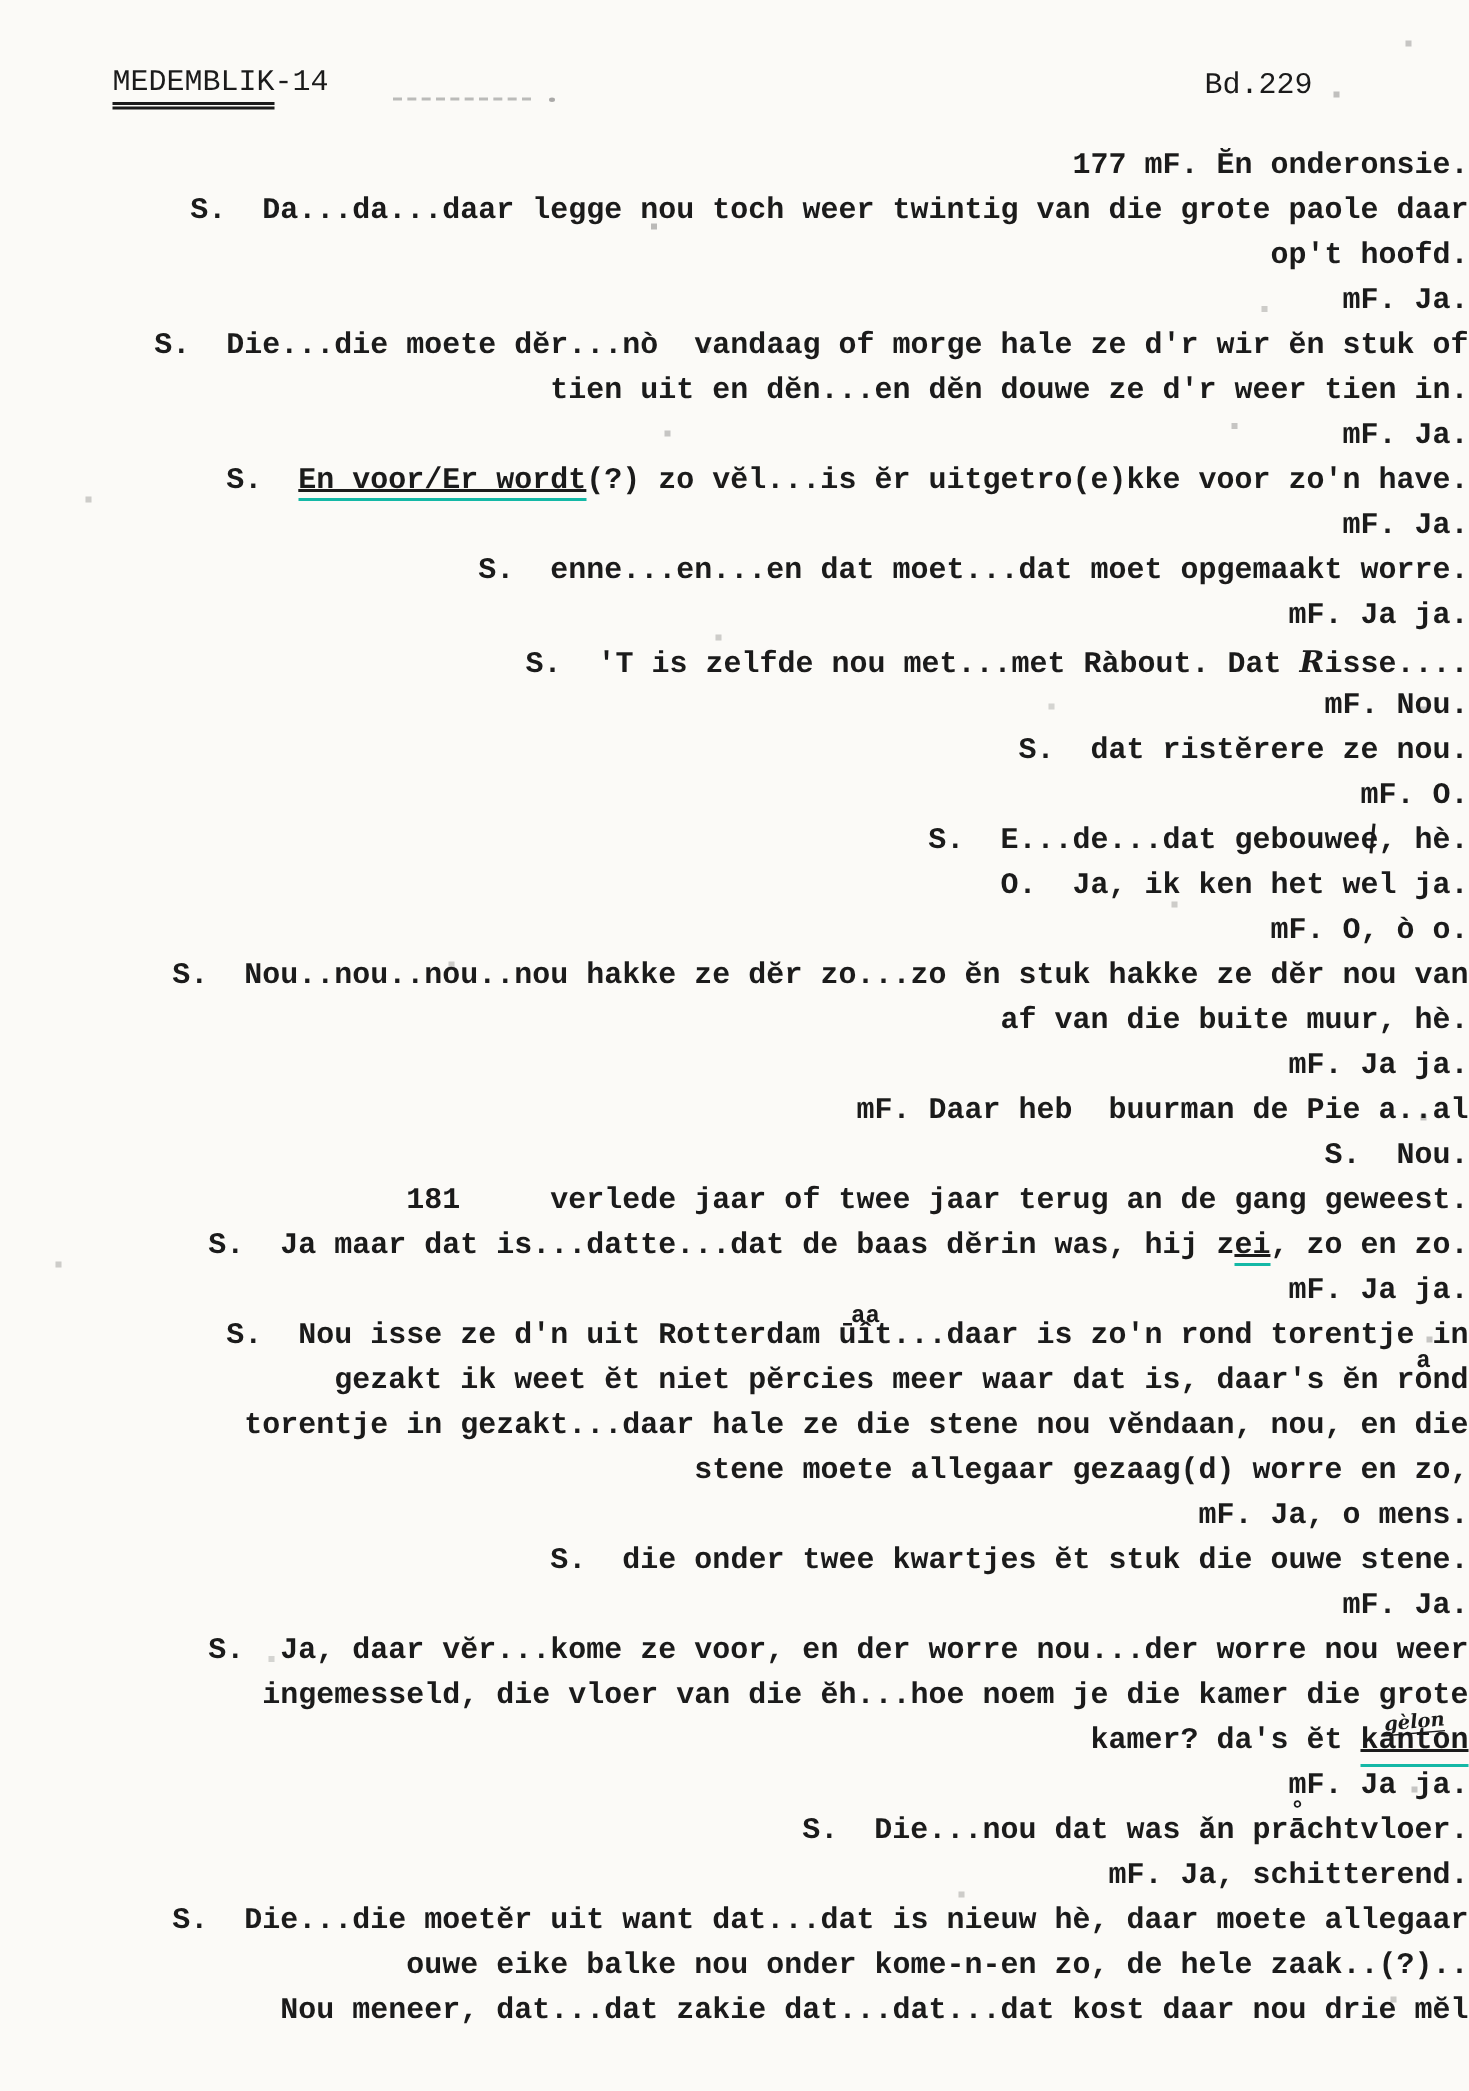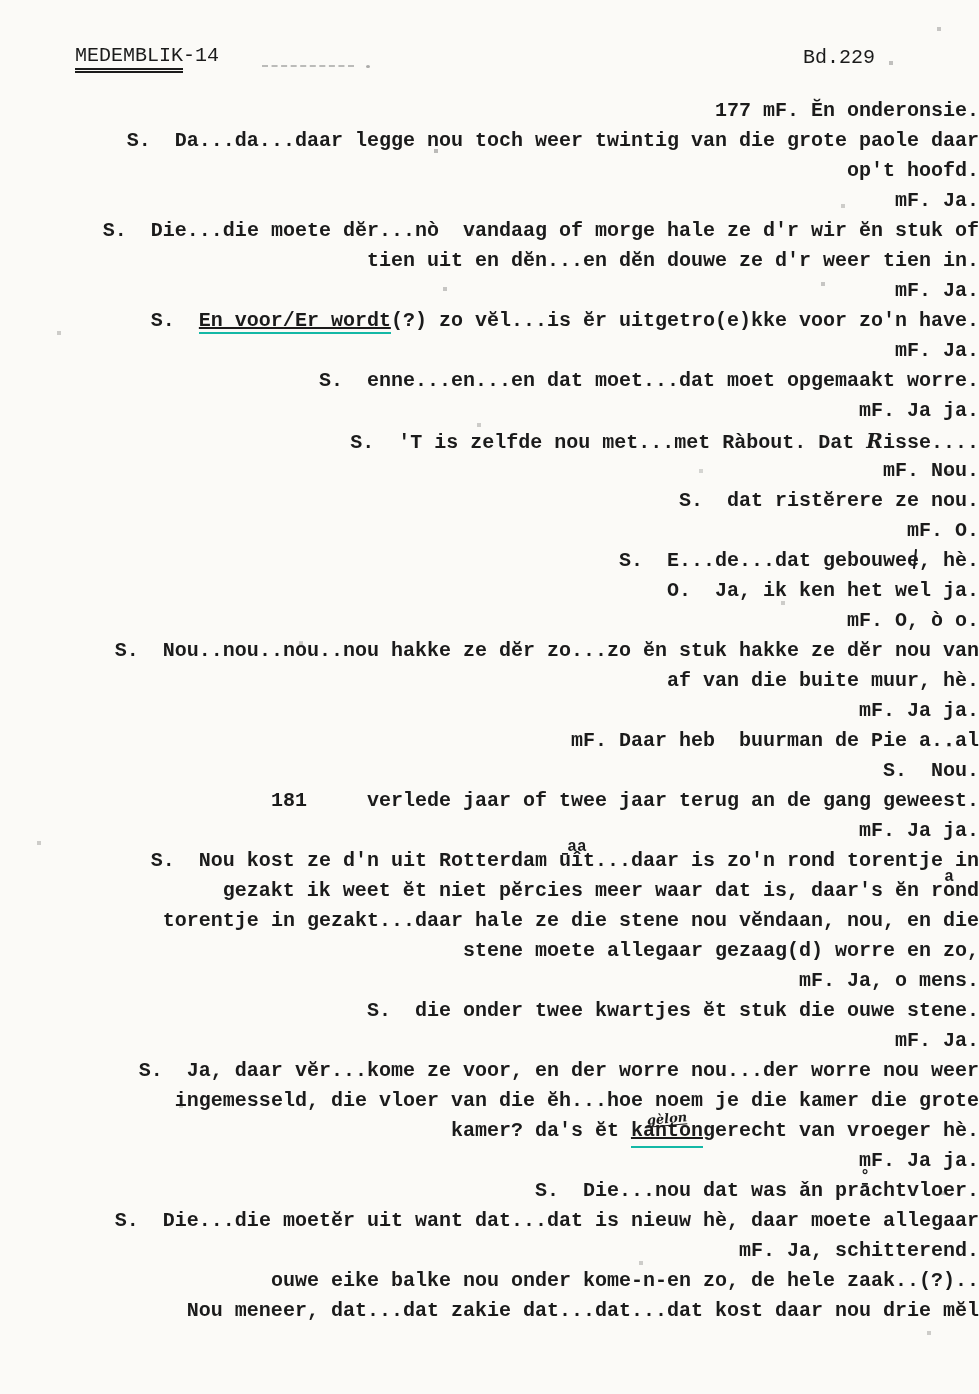--- a/index.html
+++ b/index.html
@@ -89,31 +89,32 @@
       <div class="tl"><span>    mF. O.</span></div>
       <div class="tl"><span>    S.  E...de...dat gebouwe</span><span class="strike">e</span><span>, hè.</span></div>
       <div class="tl"><span>    O.  Ja, ik ken het wel ja.</span></div>
       <div class="tl"><span>    mF. O, ò o.</span></div>
       <div class="tl"><span>    S.  Nou..nou..nou..nou hakke ze dĕr zo...zo ĕn stuk hakke ze dĕr nou van</span></div>
       <div class="tl"><span>        af van die buite muur, hè.</span></div>
       <div class="tl"><span>    mF. Ja ja.</span></div>
       <div class="tl"><span>    mF. Daar heb  buurman de Pie a..al</span></div>
       <div class="tl"><span>    S.  Nou.</span></div>
       <div class="tl"><span>181     verlede jaar of twee jaar terug an de gang geweest.</span></div>
+      <div class="tl"><span>    S.  Ja maar dat is...datte...dat de baas dĕrin was, hij z</span><span class="u">ei</span><span>, zo en zo.</span></div>
       <div class="tl"><span>    mF. Ja ja.</span></div>
-      <div class="tl"><span>    S.  Nou kost ze d'n uit Rotterdam </span><span class="ann">ūît<span class="above">aa</span></span><span>...daar is zo'n rond torentje in</span></div>
+      <div class="tl"><span>    S.  Nou isse ze d'n uit Rotterdam </span><span class="ann">ūît<span class="above">aa</span></span><span>...daar is zo'n rond torentje in</span></div>
       <div class="tl"><span>        gezakt ik weet ĕt niet pĕrcies meer waar dat is, daar's ĕn r</span><span class="ann">o<span class="above">a</span></span><span>nd</span></div>
       <div class="tl"><span>        torentje in gezakt...daar hale ze die stene nou vĕndaan, nou, en die</span></div>
       <div class="tl"><span>        stene moete allegaar gezaag(d) worre en zo,</span></div>
       <div class="tl"><span>    mF. Ja, o mens.</span></div>
       <div class="tl"><span>    S.  die onder twee kwartjes ĕt stuk die ouwe stene.</span></div>
       <div class="tl"><span>    mF. Ja.</span></div>
       <div class="tl"><span>    S.  Ja, daar vĕr...kome ze voor, en der worre nou...der worre nou weer</span></div>
       <div class="tl"><span>        ingemesseld, die vloer van die ĕh...hoe noem je die kamer die grote</span></div>
-      <div class="tl"><span>        kamer? da's ĕt </span><span class="u ann">kanton<span class="above hand">gèlon</span></span><span>gerecht van vroeger hè.</span></div>
+      <div class="tl"><span>        kamer? da's ĕt </span><span class="u ann">kanton<span class="above hand">gèlon</span></span></div>
       <div class="tl"><span>    mF. Ja ja.</span></div>
       <div class="tl"><span>    S.  Die...nou dat was ǎn pr</span><span class="ann">ā<span class="above">°</span></span><span>chtvloer.</span></div>
+      <div class="tl"><span>    mF. Ja, schitterend.</span></div>
       <div class="tl"><span>    S.  Die...die moetĕr uit want dat...dat is nieuw hè, daar moete allegaar</span></div>
-      <div class="tl"><span>    mF. Ja, schitterend.</span></div>
       <div class="tl"><span>        ouwe eike balke nou onder kome-n-en zo, de hele zaak..(?)..</span></div>
       <div class="tl"><span>        Nou meneer, dat...dat zakie dat...dat...dat kost daar nou drie mĕl</span></div>
     </div>
 </div>
 
 </body></html>

